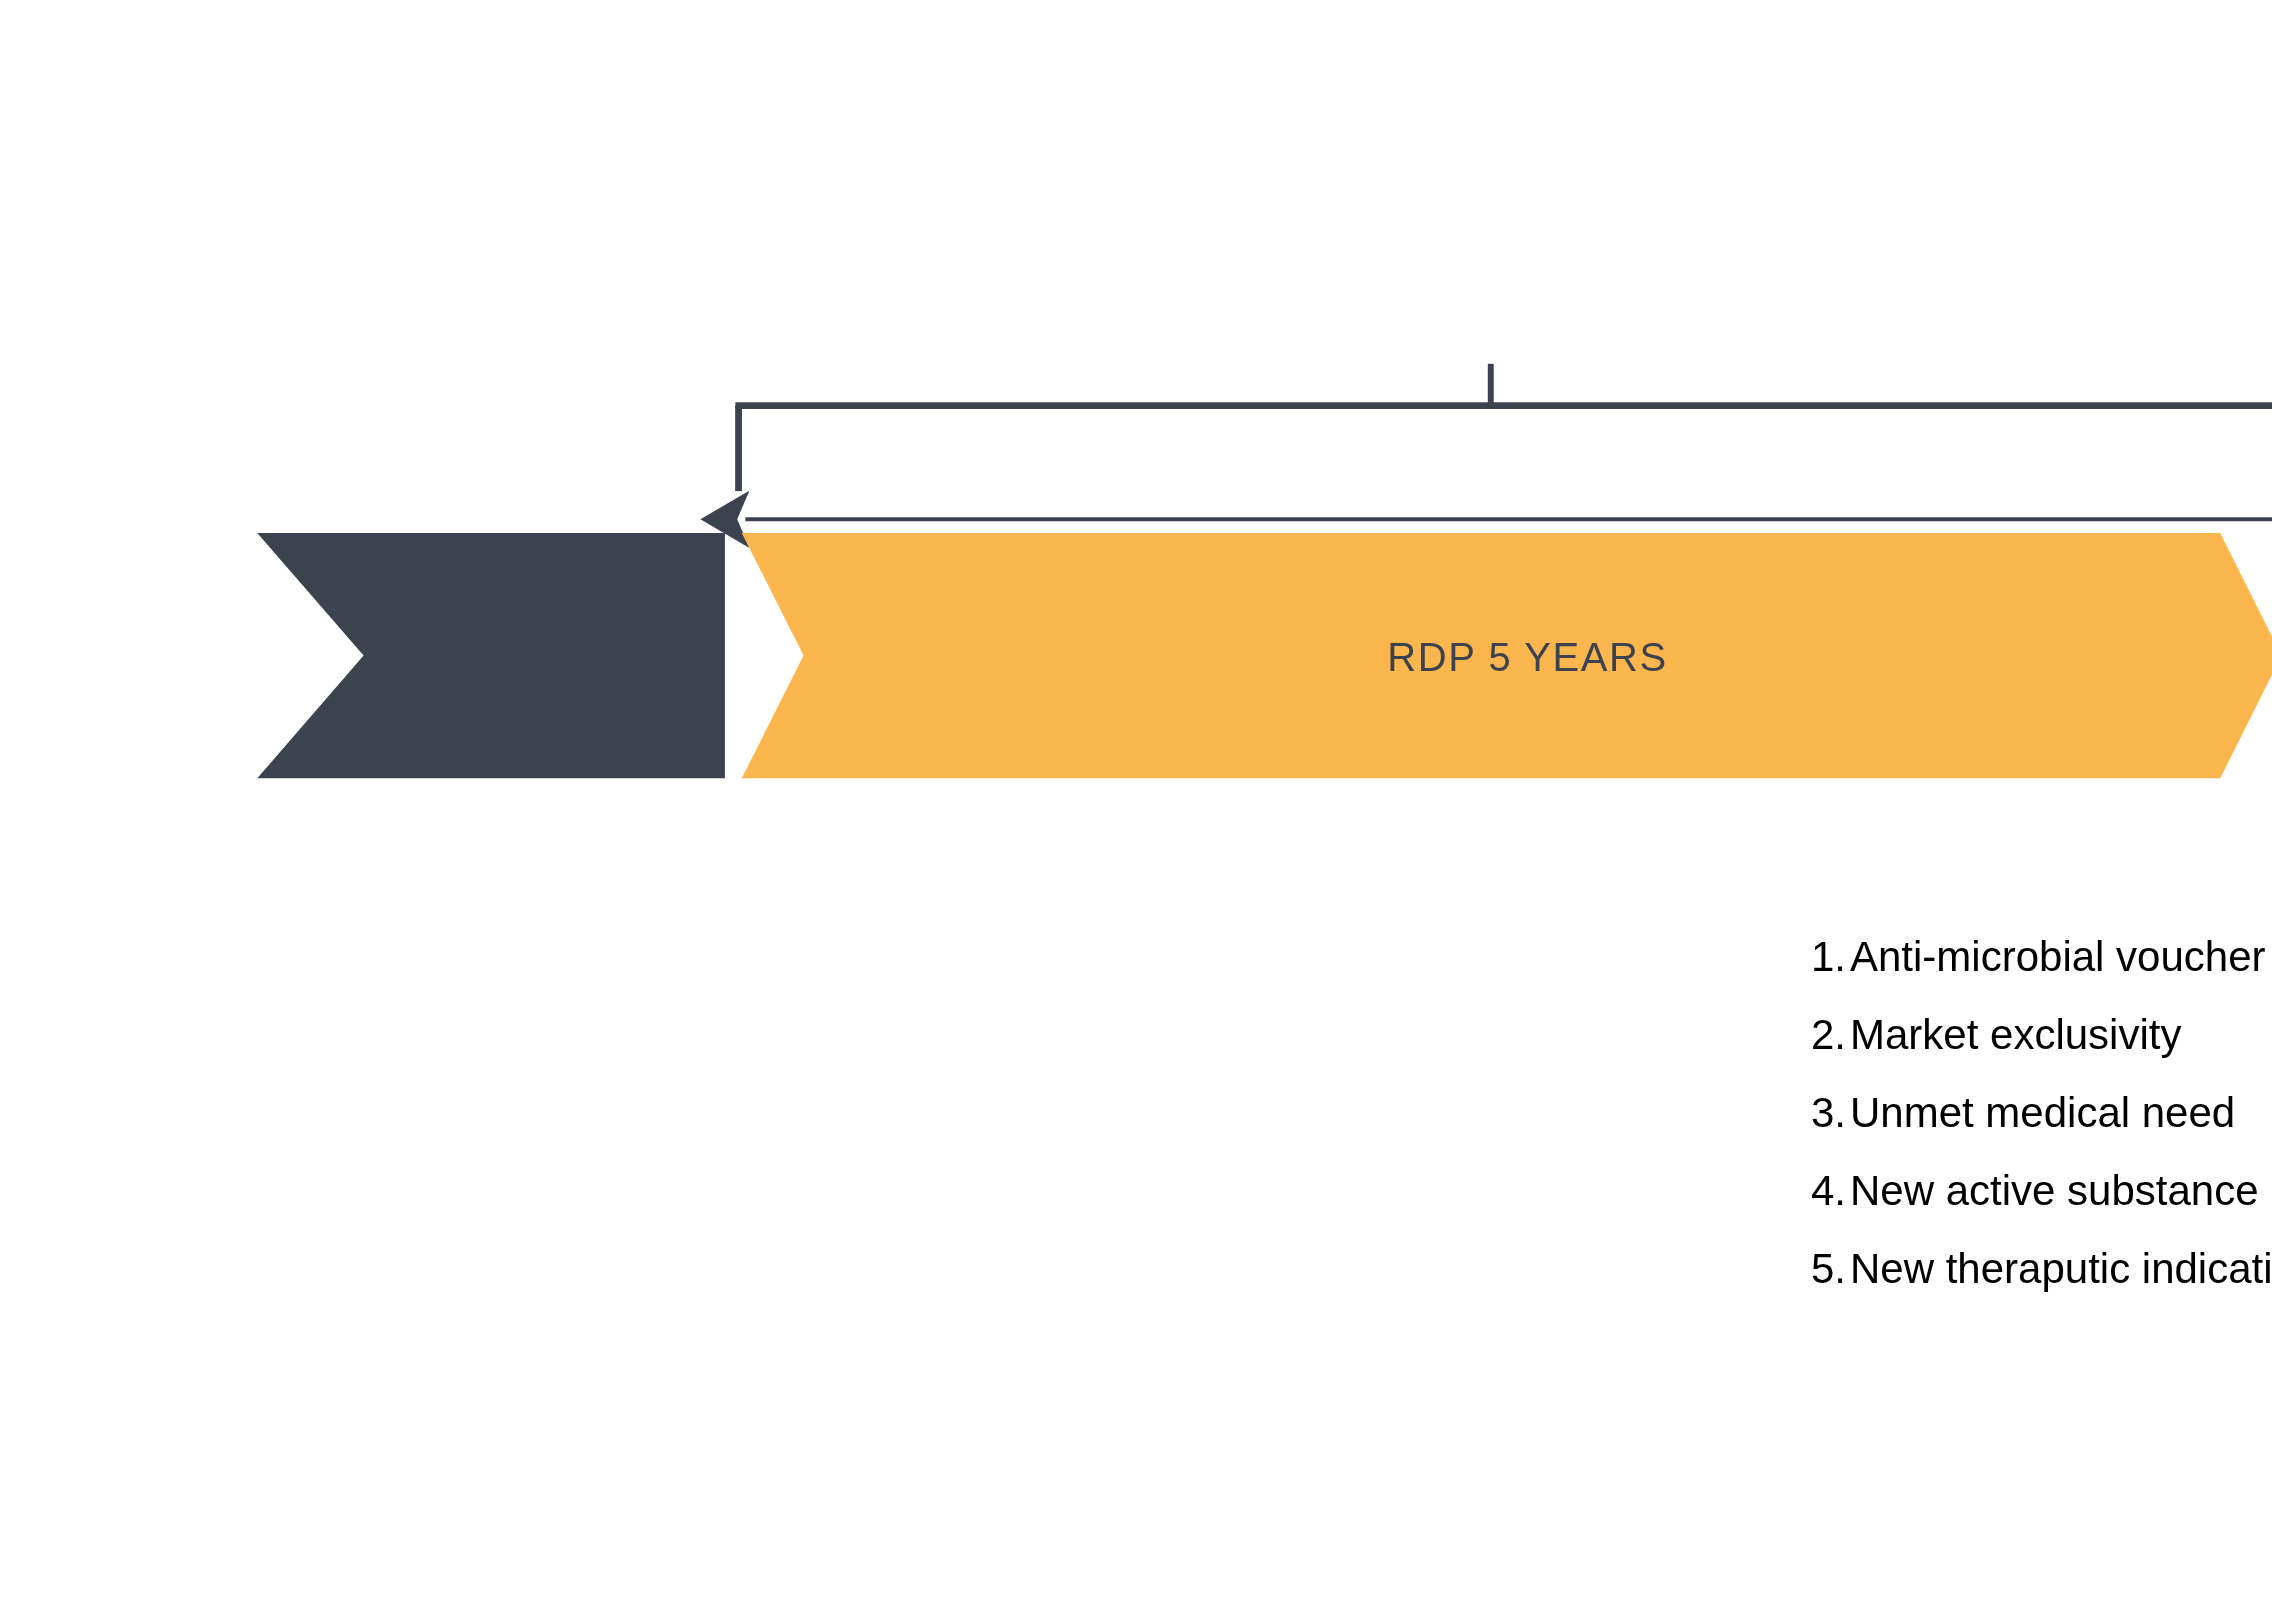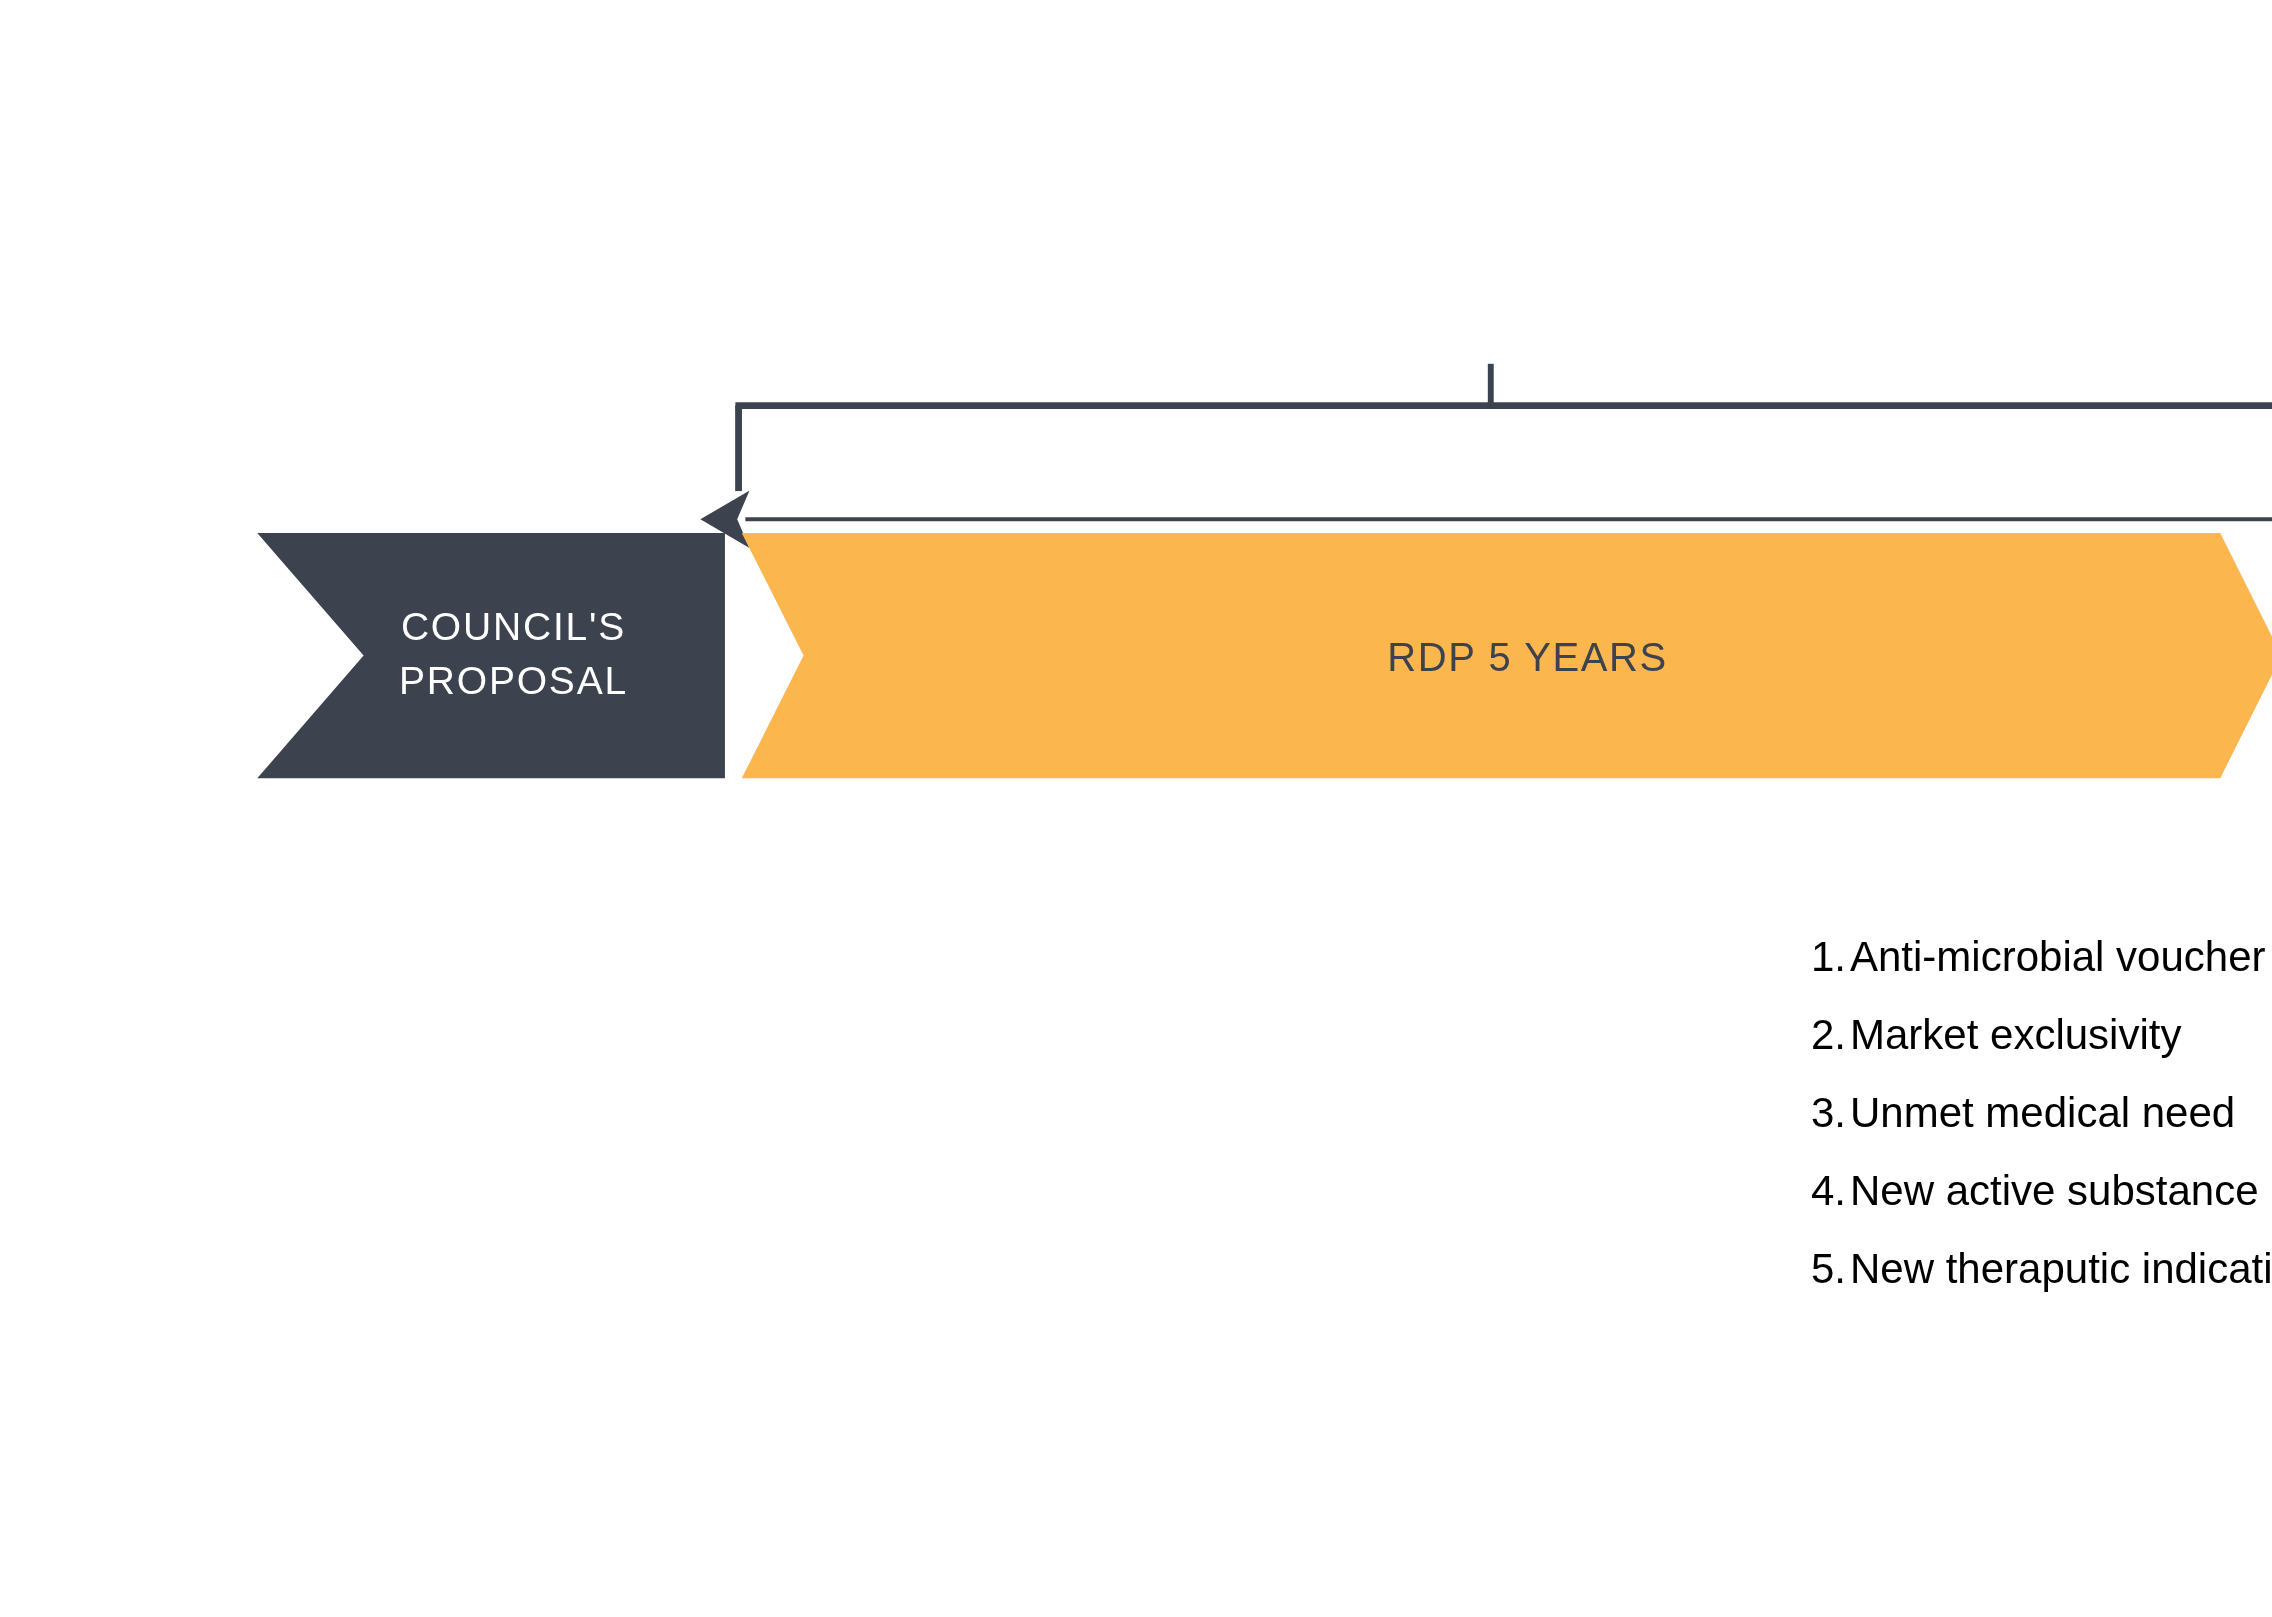--- a/index.html
+++ b/index.html
@@ -136,22 +136,20 @@
       <path d="M6148,1780 H6524 L6660,2050 L6524,2320 H6148 L6284,2050 Z" fill="#fde0bb"></path>
     </g>
 
     <g>
       <path d="M6148,2380 H6524 L6660,2650 L6524,2920 H6148 L6284,2650 Z" fill="#fdeeda"></path>
     </g>
 
   </svg>
 
 
-  <div class="council-text" style="left:300px; top:600px; width:427px;">COUNCIL'S
-PROPOSAL</div>
 
   <div class="bar-text" style="left:1164px; top:635px; width:727px;">RDP 5 YEARS</div>
 
   <div class="num-text" style="left:2268px; top:632px; width:50px;">1</div>
 
   <div id="legend">
     <div class="row">
       <span class="idx">1.</span>
       <span class="txt">Anti-microbial voucher</span>
     </div>

